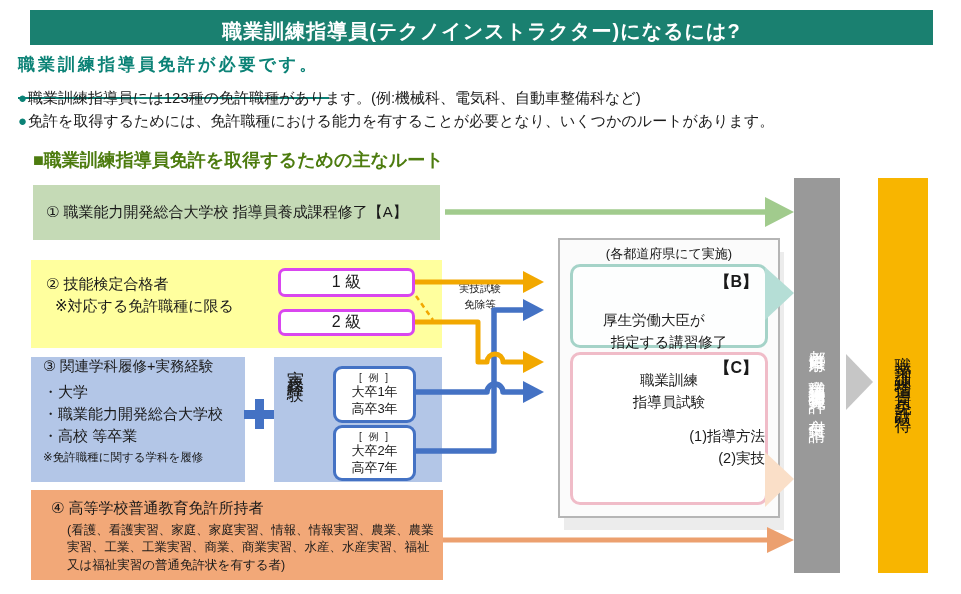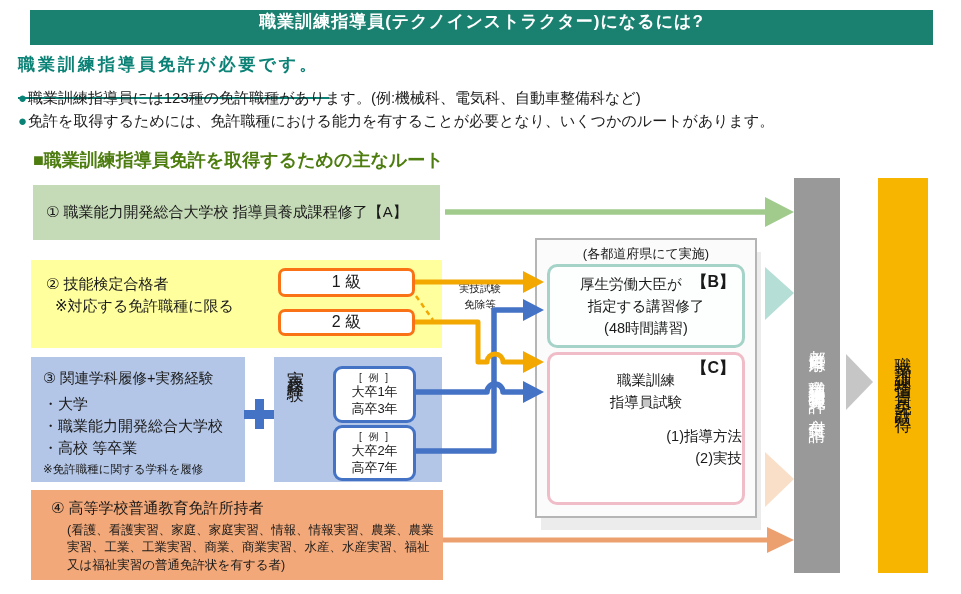--- a/index.html
+++ b/index.html
@@ -2,76 +2,76 @@
 <html><head>
 <meta charset="utf-8">
 <style>
   * { box-sizing: border-box; margin: 0; padding: 0; }
   html,body { background:#fff; }
   body { font-family: "Liberation Sans", "DejaVu Sans", sans-serif; }
   .canvas { position:relative; width:961px; height:594px; background:#fff; overflow:hidden; }
 
   
   .header-bar { position:absolute; left:30px; top:10px; width:903px; height:35px;
-    background:#1a8070; color:#fff; display:flex; align-items:flex-start; justify-content:center;
-    font-size:17px; font-weight:bold; letter-spacing:1px; }
+    background:#1a8070; color:#fff; display:flex; align-items:flex-end; justify-content:center;
+    font-size:20px; font-weight:bold; letter-spacing:1px; }
   .intro-heading { position:absolute; left:18px; top:53px; color:#0b8276; font-size:17px;
     font-weight:bold; letter-spacing:3px; border-bottom:2px solid #0b8276; padding:0 10px 21px 0; }
   .bullet { position:absolute; left:18px; font-size:15px; color:#1a1a1a; white-space:nowrap; }
   .bullet .dot { color:#0b8276; margin-right:1px; }
   .b1 { top:89px; } .b2 { top:112px; }
   .section-heading { position:absolute; left:33px; top:148px; color:#4d7c0f; font-size:18px; font-weight:bold; }
 
   
   .box { position:absolute; }
   .r1 { left:33px; top:185px; width:407px; height:55px; background:#c5dab6;
         display:flex; align-items:center; padding-left:13px; font-size:15px; color:#1a1a1a; }
   .r2 { left:31px; top:260px; width:411px; height:88px; background:#ffff9e; font-size:15px; color:#1a1a1a; }
   .r2-text { position:absolute; left:15px; top:13px; line-height:1.45; }
   .r2-note { padding-left:9px;text-align:right; }
-  .grade { position:absolute; left:247px; width:137px; background:#fff; border:3px solid #f97316;
+  .grade { position:absolute; left:247px; width:137px; background:#fff; border:3px solid #d946ef;
     border-radius:7px; display:flex; align-items:center; justify-content:center;
     font-size:16px; color:#1a1a1a; }
   .g1 { top:8px; height:29px; }
   .g2 { top:49px; height:27px; }
   .exemption { position:absolute; left:452px; top:280px; width:56px; text-align:center;
     font-size:10.5px; color:#222; line-height:1.55; }
 
   .r3 { left:31px; top:357px; width:214px; height:125px; background:#b3c6e7;
-        padding:12px 0 0 12px; color:#1a1a1a; }
+        padding:0 0 0 12px; color:#1a1a1a; }
   .r3-title { font-size:14.5px; margin-bottom:5px; }
   .r3-item { font-size:15px; line-height:1.45; }
   .r3-note { font-size:11.5px; margin-top:4px; }
   .plus-icon { position:absolute; left:244px; top:399px; width:30px; height:30px; }
   .plus-icon::before { content:""; position:absolute; left:0; top:11px; width:30px; height:9px; background:#4472c4; }
   .plus-icon::after  { content:""; position:absolute; left:11px; top:0; width:9px; height:30px; background:#4472c4; }
   .r3b { left:274px; top:357px; width:168px; height:125px; background:#b3c6e7; }
   .exp-label { position:absolute; left:10px; top:0; height:100%; display:flex; align-items:center;
     writing-mode:vertical-rl; text-orientation:upright; font-size:17px; letter-spacing:5px; color:#1a1a1a; }
   .example { position:absolute; left:59px; width:83px; background:#fff; border:3px solid #4472c4;
     border-radius:9px; text-align:center; font-size:13px; line-height:1.3; color:#1a1a1a; padding-top:2px; }
   .ex-tag { font-size:10px; letter-spacing:2px; }
   .ex1 { top:9px;  height:57px; }
   .ex2 { top:68px; height:56px; }
 
   .r4 { left:31px; top:490px; width:412px; height:90px; background:#f2a878; padding:9px 10px 0 20px; color:#1a1a1a; }
   .r4-title { font-size:15px; }
   .r4-detail { font-size:12.5px; line-height:1.38; margin:4px 0 0 16px; width:372px; }
 
   
-  .center-box { position:absolute; left:535px; top:238px; width:222px; height:280px;
+  .center-box { position:absolute; left:558px; top:238px; width:222px; height:280px;
     background:#fbfbfb; border:2px solid #b5b5b5; box-shadow:5px 13px 0 -1px #ececec; }
   .center-caption { position:absolute; top:5px; left:0; width:100%; text-align:center; font-size:13px; color:#1a1a1a; }
   .course-b { position:absolute; left:10px; top:24px; width:198px; height:84px; background:#fdfefe;
     border:3px solid #a5d3c8; border-radius:10px; text-align:center; font-size:14.5px;
     line-height:1.5; padding-top:7px; color:#1a1a1a; }
   .course-c { position:absolute; left:10px; top:112px; width:198px; height:153px; background:#fff;
     border:3px solid #f0bcc8; border-radius:10px; font-size:14.5px; color:#1a1a1a; }
   .tag { position:absolute; right:7px; top:3px; font-size:16px; font-weight:bold; }
-  .cb-l1 { padding-right:30px; }
+  .cb-l1 { padding-right:30px;margin-top:36px; }
   .cc-title { padding-top:15px; text-align:center; line-height:1.5; }
   .cc-items { margin-top:11px; padding-left:23px; line-height:1.55;text-align:right; }
 
   
   .vbar { position:absolute; top:178px; height:395px; display:flex; align-items:center; justify-content:center;
     writing-mode:vertical-rl; text-orientation:upright; font-size:17px; }
   .gray-bar  { left:794px; width:46px; background:#999; color:#fff; letter-spacing:2px; }
   .amber-bar { left:878px; width:50px; background:#f8b500; color:#111; letter-spacing:6px; }
 
   .overlay { position:absolute; left:0; top:0; width:961px; height:594px; pointer-events:none; }

